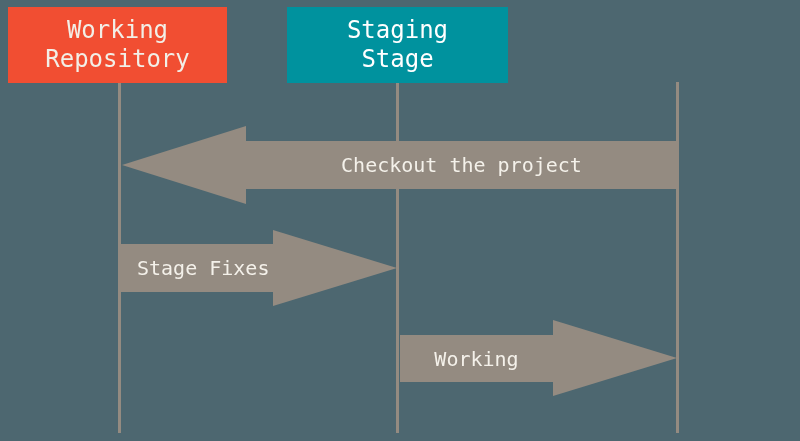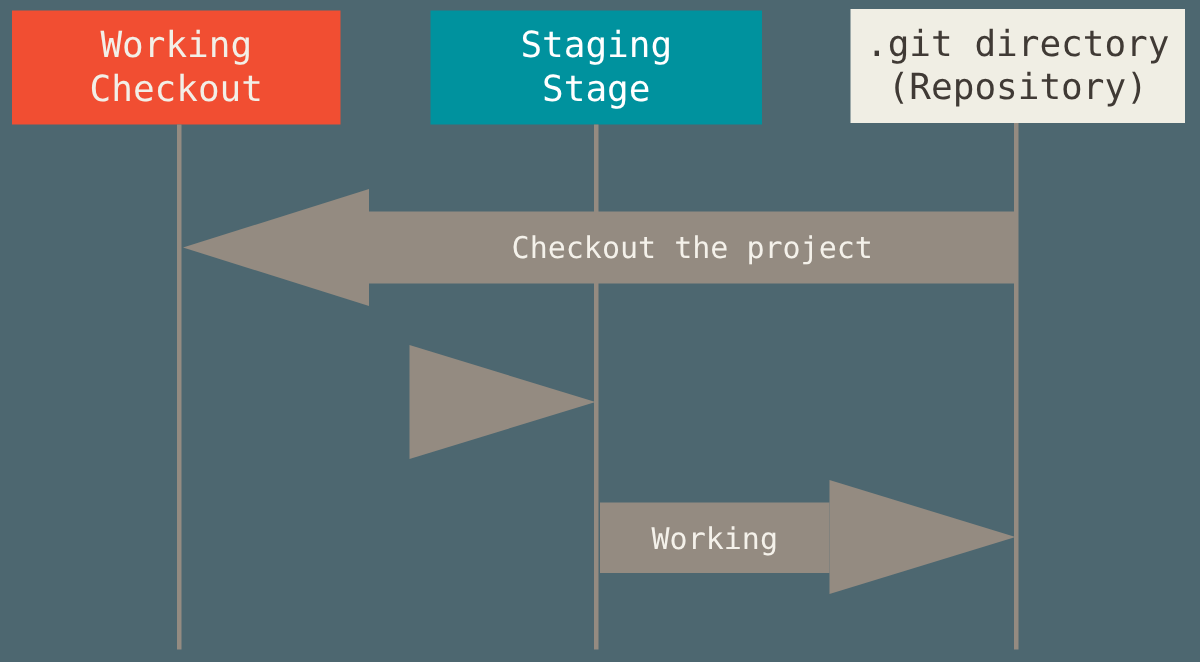--- a/index.html
+++ b/index.html
@@ -78,40 +78,39 @@
     border-left: 124px solid #948B81;
   }
 </style>
 </head>
 <body>
 
 <div class="canvas">
 
   <div class="box box-working">
     <span>Working</span>
-    <span>Checkout</span>
+    <span>Repository</span>
   </div>
   <div class="box box-staging">
     <span>Staging</span>
     <span>Stage</span>
-  </div>
-  <div class="box box-gitdir">
-    <span>.git directory</span>
-    <span>(Repository)</span>
   </div>
 
   <div class="lifeline lifeline-working"></div>
   <div class="lifeline lifeline-staging"></div>
   <div class="lifeline lifeline-gitdir"></div>
 
   <div class="arrow-head checkout-head"></div>
   <div class="arrow-body checkout-body">
     <span>Checkout the project</span>
   </div>
 
+  <div class="arrow-body stagefixes-body">
+    <span>Stage Fixes</span>
+  </div>
   <div class="arrow-head stagefixes-head"></div>
 
   <div class="arrow-body commit-body">
     <span>Working</span>
   </div>
   <div class="arrow-head commit-head"></div>
 
 </div>
 
 </body></html>

